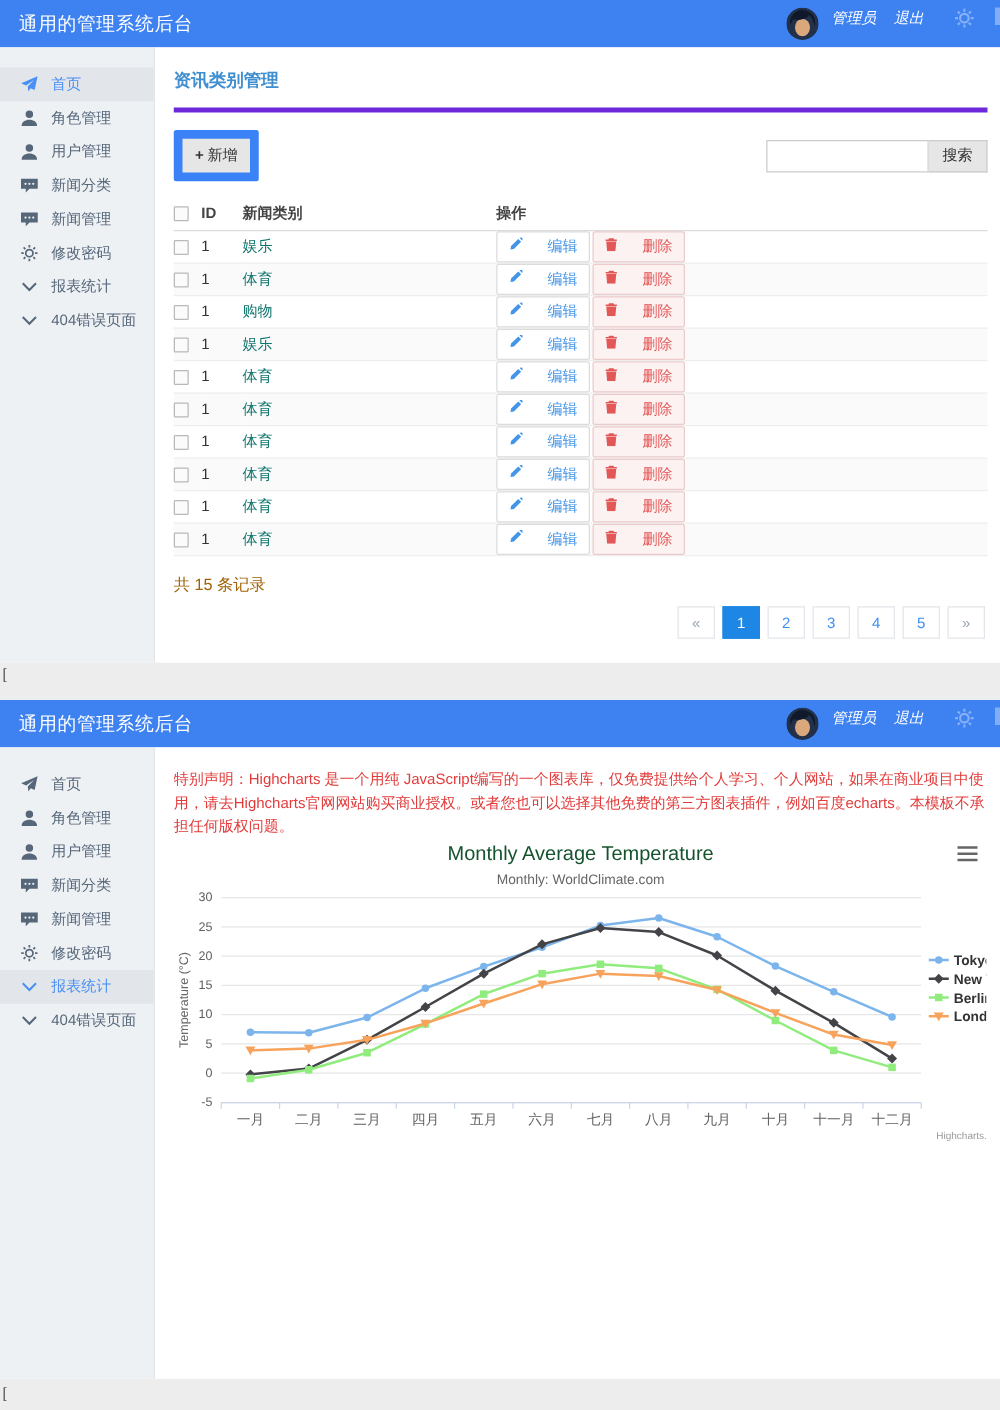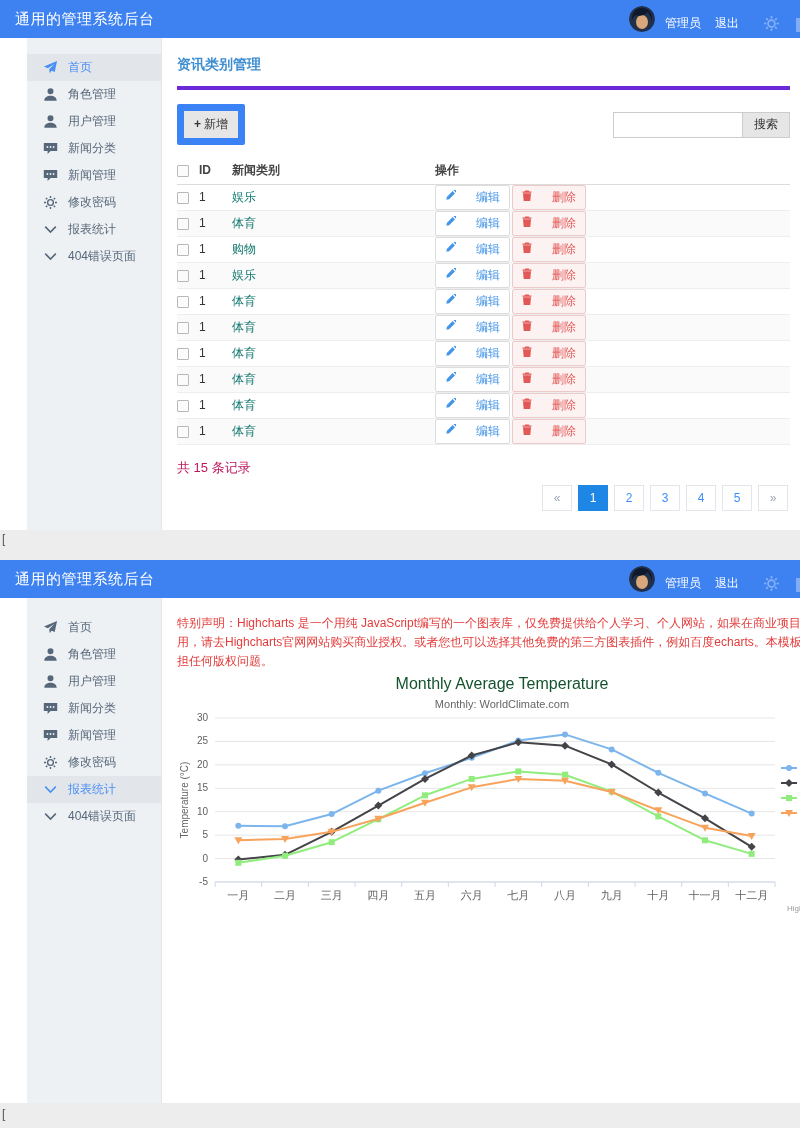--- a/index.html
+++ b/index.html
@@ -2,32 +2,32 @@
 <html><head>
 <meta charset="utf-8">
 <style>
   * { margin:0; padding:0; box-sizing:border-box; }
   html,body { width:800px; }
   body { height:1128px; background:#ededed; font-family:"Liberation Sans","DejaVu Sans",sans-serif; overflow:hidden; position:relative; }
 
   
   .app-header { height:38px; background:#3e82f2; display:flex; align-items:center; padding:0 10px 0 15px; color:#fff; }
   .header-title { font-size:15px; letter-spacing:.5px; }
-  .header-right { margin-left:auto; display:flex; align-items:flex-end; }
+  .header-right { margin-left:auto; display:flex; align-items:flex-start;font-style:italic; }
   .avatar { width:26px; height:26px; border-radius:50%; overflow:hidden; flex:0 0 auto; }
   .header-user { font-size:12px; margin-left:10px; cursor:pointer; }
   .header-logout { font-size:12px; margin-left:14px; cursor:pointer; }
   .header-gear { margin-left:24px; opacity:.38; width:17px; height:17px; cursor:pointer; }
   .header-edge { width:6px; height:14px; background:#fff; opacity:.35; margin-left:16px; margin-right:-12px; }
 
   
   .app-body { display:flex; background:#fff; }
   .app-body.s1 { height:492px; }
   .app-body.s2 { height:505px; }
-  .sidebar { width:135px; background:#eef1f4; border-right:1px solid #e3e6e8; padding-top:16px; flex:0 0 auto;margin-left:27px; }
+  .sidebar { width:124px; background:#eef1f4; border-right:1px solid #e3e6e8; padding-top:16px; flex:0 0 auto; }
   .sidebar-item { display:flex; align-items:center; height:27px; padding-left:16px; font-size:12px; color:#56677a; cursor:pointer; }
   .sidebar-item .ic { width:15px; height:15px; margin-right:10px; display:inline-flex; }
   .sidebar-item.active { background:#e2e6ea; color:#4a90f4; }
   .main { flex:1; background:#fff; padding:12px 10px 0 15px; position:relative; }
 
   
   .page-title { color:#3e8ed0; font-size:14px; font-weight:bold; padding:6px 0 12px; border-bottom:4px solid #6d28d9; }
   .toolbar { margin-top:14px; display:flex; align-items:center; }
   .btn-add { background:#e6e6e6; border:7px solid #3b82f6; color:#333; font-size:12px; padding:5px 10px; border-radius:2px; cursor:pointer; }
   .btn-add .plus { font-weight:bold; margin-right:3px; }
@@ -38,21 +38,21 @@
   table.cat th { text-align:left; font-weight:bold; color:#444; height:27px; border-bottom:1px solid #dcdcdc; }
   table.cat td { height:26px; border-bottom:1px solid #eeeeee; color:#333; }
   table.cat tbody tr:nth-child(even) { background:#fafafa; }
   .col-ck { width:22px; } .col-id { width:33px; } .col-cat { width:203px; }
   .checkbox { display:inline-block; width:12px; height:12px; border:1px solid #b9b9b9; background:#fbfbfb; border-radius:1px; vertical-align:middle; cursor:pointer; }
   .cat-link { color:#0f766e; text-decoration:none; cursor:pointer; }
   .row-btn { display:inline-flex; align-items:center; gap:20px; font-size:12px; padding:3px 9px; border-radius:2px; cursor:pointer; margin-right:2px; }
   .btn-edit { background:#fff; border:1px solid #dcdcdc; color:#4495e8; }
   .btn-del { background:#fdf2f2; border:1px solid #eccaca; color:#e25856; }
   .table-footer { margin-top:14px; }
-  .record-total { font-size:13px; color:#be185d; }
+  .record-total { font-size:13px; color:#a16207; }
   .pagination { display:flex; justify-content:flex-end; gap:6px; margin-top:8px; padding-right:2px; }
   .page-box { min-width:30px; height:26px; border:1px solid #e2e6ea; background:#fff; color:#3e8ef7; font-size:12px; display:flex; align-items:center; justify-content:center; cursor:pointer; }
   .page-box.nav { color:#9aa6b2; }
   .page-box.active { background:#1e87e5; border-color:#1e87e5; color:#fff; }
 
   
   .gap { height:30px; background:#ededed; font-size:12px; color:#555; padding:2px 0 0 2px; }
   .bottom-strip { height:25px; background:#ededed; font-size:12px; color:#555; padding:4px 0 0 2px; }
 
   

